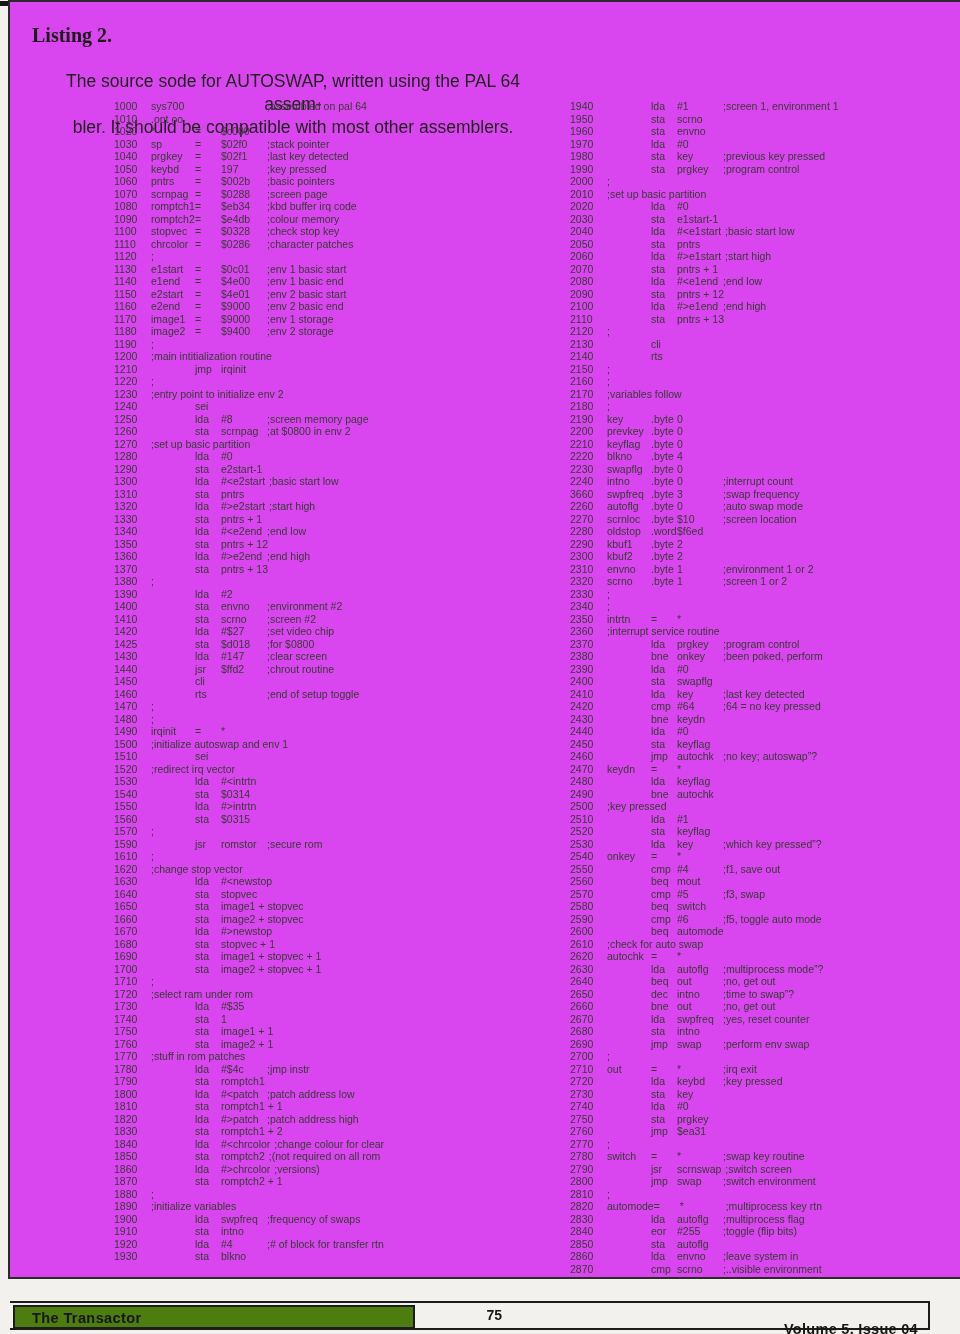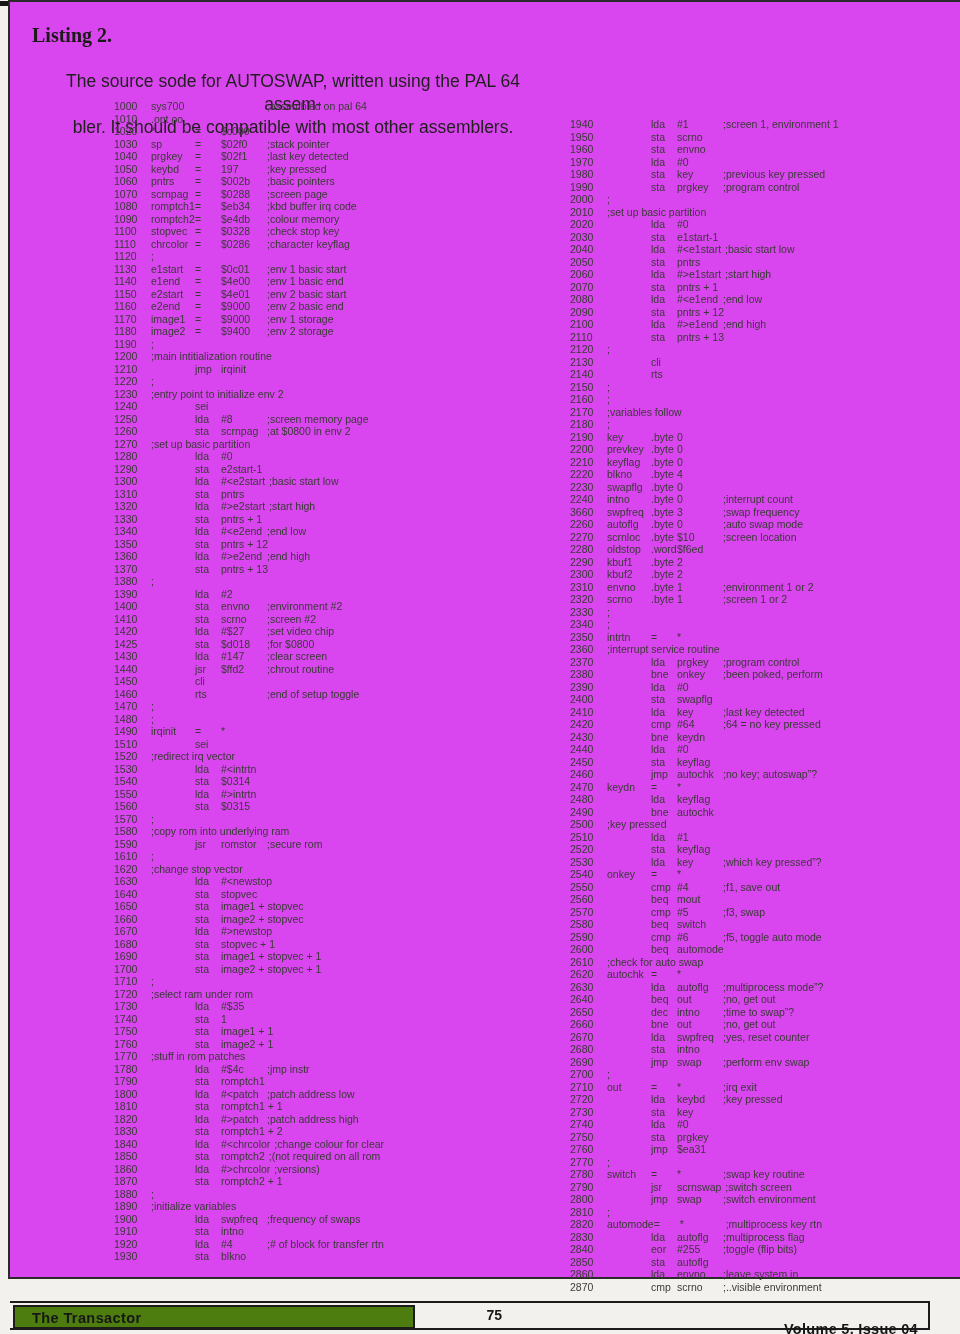--- a/index.html
+++ b/index.html
@@ -9,21 +9,21 @@
   .scan-bar { position:absolute; top:1px; left:0; width:948px; height:5px; background:#161616; }
   .frame { position:absolute; top:0; left:8px; width:926px; height:1275px;
            border:2px solid #2a2a28; background:#d946ef;padding-left:24px; }
   .title { position:absolute; top:22px; left:22px; margin:0;
            font-family:"Liberation Serif", serif; font-size:20px; font-weight:bold; color:#1b1a18; }
   .intro { position:absolute; top:52px; left:22px; width:490px; margin:16px;
            font-family:Liberation Sans, sans-serif; font-size:17.5px; line-height:1.3;
            color:#201f1d; white-space:pre-line;text-align:center; }
   .col  { position:absolute; top:98px; font-size:10.5px; line-height:12.5px; color:#3b3a37; }
   .col1 { left:104px; width:450px; }
-  .col2 { left:560px; width:366px;margin-top:18px; }
+  .col2 { left:560px; width:366px; }
   .cl { display:flex; white-space:pre; }
   .n       { flex:none; width:37px; }
   .lb      { flex:none; min-width:44px; }
   .lb.free { min-width:0; }
   .op      { flex:none; min-width:26px; }
   .ar      { flex:none; min-width:42px; padding-right:4px; }
   .cm      { flex:none; }
   .footer { position:absolute; left:0; top:1301px; width:960px; height:33px; color:#171716; }
   .fband  { position:absolute; left:10px; top:0; width:918px; height:25px;
             border-top:2px solid #1c1c1c; border-bottom:2px solid #1c1c1c;
@@ -52,21 +52,21 @@
         <div class="cl"><span class="n">1010</span><span class="lb free">.opt oo</span></div>
         <div class="cl"><span class="n">1020</span><span class="lb">*</span><span class="op">=</span><span class="ar">$c000</span><span class="cm"></span></div>
         <div class="cl"><span class="n">1030</span><span class="lb">sp</span><span class="op">=</span><span class="ar">$02f0</span><span class="cm">;stack pointer</span></div>
         <div class="cl"><span class="n">1040</span><span class="lb">prgkey</span><span class="op">=</span><span class="ar">$02f1</span><span class="cm">;last key detected</span></div>
         <div class="cl"><span class="n">1050</span><span class="lb">keybd</span><span class="op">=</span><span class="ar">197</span><span class="cm">;key pressed</span></div>
         <div class="cl"><span class="n">1060</span><span class="lb">pntrs</span><span class="op">=</span><span class="ar">$002b</span><span class="cm">;basic pointers</span></div>
         <div class="cl"><span class="n">1070</span><span class="lb">scrnpag</span><span class="op">=</span><span class="ar">$0288</span><span class="cm">;screen page</span></div>
         <div class="cl"><span class="n">1080</span><span class="lb">romptch1</span><span class="op">=</span><span class="ar">$eb34</span><span class="cm">;kbd buffer irq code</span></div>
         <div class="cl"><span class="n">1090</span><span class="lb">romptch2</span><span class="op">=</span><span class="ar">$e4db</span><span class="cm">;colour memory</span></div>
         <div class="cl"><span class="n">1100</span><span class="lb">stopvec</span><span class="op">=</span><span class="ar">$0328</span><span class="cm">;check stop key</span></div>
-        <div class="cl"><span class="n">1110</span><span class="lb">chrcolor</span><span class="op">=</span><span class="ar">$0286</span><span class="cm">;character keyflag</span></div>
+        <div class="cl"><span class="n">1110</span><span class="lb">chrcolor</span><span class="op">=</span><span class="ar">$0286</span><span class="cm">;character patches</span></div>
         <div class="cl"><span class="n">1120</span><span class="lb free">;</span></div>
         <div class="cl"><span class="n">1130</span><span class="lb">e1start</span><span class="op">=</span><span class="ar">$0c01</span><span class="cm">;env 1 basic start</span></div>
         <div class="cl"><span class="n">1140</span><span class="lb">e1end</span><span class="op">=</span><span class="ar">$4e00</span><span class="cm">;env 1 basic end</span></div>
         <div class="cl"><span class="n">1150</span><span class="lb">e2start</span><span class="op">=</span><span class="ar">$4e01</span><span class="cm">;env 2 basic start</span></div>
         <div class="cl"><span class="n">1160</span><span class="lb">e2end</span><span class="op">=</span><span class="ar">$9000</span><span class="cm">;env 2 basic end</span></div>
         <div class="cl"><span class="n">1170</span><span class="lb">image1</span><span class="op">=</span><span class="ar">$9000</span><span class="cm">;env 1 storage</span></div>
         <div class="cl"><span class="n">1180</span><span class="lb">image2</span><span class="op">=</span><span class="ar">$9400</span><span class="cm">;env 2 storage</span></div>
         <div class="cl"><span class="n">1190</span><span class="lb free">;</span></div>
         <div class="cl"><span class="n">1200</span><span class="lb free">;main intitialization routine</span></div>
         <div class="cl"><span class="n">1210</span><span class="lb"></span><span class="op">jmp</span><span class="ar">irqinit</span><span class="cm"></span></div>
@@ -92,28 +92,28 @@
         <div class="cl"><span class="n">1410</span><span class="lb"></span><span class="op">sta</span><span class="ar">scrno</span><span class="cm">;screen #2</span></div>
         <div class="cl"><span class="n">1420</span><span class="lb"></span><span class="op">lda</span><span class="ar">#$27</span><span class="cm">;set video chip</span></div>
         <div class="cl"><span class="n">1425</span><span class="lb"></span><span class="op">sta</span><span class="ar">$d018</span><span class="cm">;for $0800</span></div>
         <div class="cl"><span class="n">1430</span><span class="lb"></span><span class="op">lda</span><span class="ar">#147</span><span class="cm">;clear screen</span></div>
         <div class="cl"><span class="n">1440</span><span class="lb"></span><span class="op">jsr</span><span class="ar">$ffd2</span><span class="cm">;chrout routine</span></div>
         <div class="cl"><span class="n">1450</span><span class="lb"></span><span class="op">cli</span><span class="ar"></span><span class="cm"></span></div>
         <div class="cl"><span class="n">1460</span><span class="lb"></span><span class="op">rts</span><span class="ar"></span><span class="cm">;end of setup toggle</span></div>
         <div class="cl"><span class="n">1470</span><span class="lb free">;</span></div>
         <div class="cl"><span class="n">1480</span><span class="lb free">;</span></div>
         <div class="cl"><span class="n">1490</span><span class="lb">irqinit</span><span class="op">=</span><span class="ar">*</span><span class="cm"></span></div>
+        <div class="cl"><span class="n">1500</span><span class="lb free">;initialize autoswap and env 1</span></div>
         <div class="cl"><span class="n">1510</span><span class="lb"></span><span class="op">sei</span><span class="ar"></span><span class="cm"></span></div>
         <div class="cl"><span class="n">1520</span><span class="lb free">;redirect irq vector</span></div>
         <div class="cl"><span class="n">1530</span><span class="lb"></span><span class="op">lda</span><span class="ar">#&lt;intrtn</span><span class="cm"></span></div>
         <div class="cl"><span class="n">1540</span><span class="lb"></span><span class="op">sta</span><span class="ar">$0314</span><span class="cm"></span></div>
         <div class="cl"><span class="n">1550</span><span class="lb"></span><span class="op">lda</span><span class="ar">#&gt;intrtn</span><span class="cm"></span></div>
         <div class="cl"><span class="n">1560</span><span class="lb"></span><span class="op">sta</span><span class="ar">$0315</span><span class="cm"></span></div>
         <div class="cl"><span class="n">1570</span><span class="lb free">;</span></div>
-        <div class="cl"><span class="n">1580</span><span class="lb free">;copy rom into underlying ram</span></div>
         <div class="cl"><span class="n">1590</span><span class="lb"></span><span class="op">jsr</span><span class="ar">romstor</span><span class="cm">;secure rom</span></div>
         <div class="cl"><span class="n">1610</span><span class="lb free">;</span></div>
         <div class="cl"><span class="n">1620</span><span class="lb free">;change stop vector</span></div>
         <div class="cl"><span class="n">1630</span><span class="lb"></span><span class="op">lda</span><span class="ar">#&lt;newstop</span><span class="cm"></span></div>
         <div class="cl"><span class="n">1640</span><span class="lb"></span><span class="op">sta</span><span class="ar">stopvec</span><span class="cm"></span></div>
         <div class="cl"><span class="n">1650</span><span class="lb"></span><span class="op">sta</span><span class="ar">image1 + stopvec</span><span class="cm"></span></div>
         <div class="cl"><span class="n">1660</span><span class="lb"></span><span class="op">sta</span><span class="ar">image2 + stopvec</span><span class="cm"></span></div>
         <div class="cl"><span class="n">1670</span><span class="lb"></span><span class="op">lda</span><span class="ar">#&gt;newstop</span><span class="cm"></span></div>
         <div class="cl"><span class="n">1680</span><span class="lb"></span><span class="op">sta</span><span class="ar">stopvec + 1</span><span class="cm"></span></div>
         <div class="cl"><span class="n">1690</span><span class="lb"></span><span class="op">sta</span><span class="ar">image1 + stopvec + 1</span><span class="cm"></span></div>

